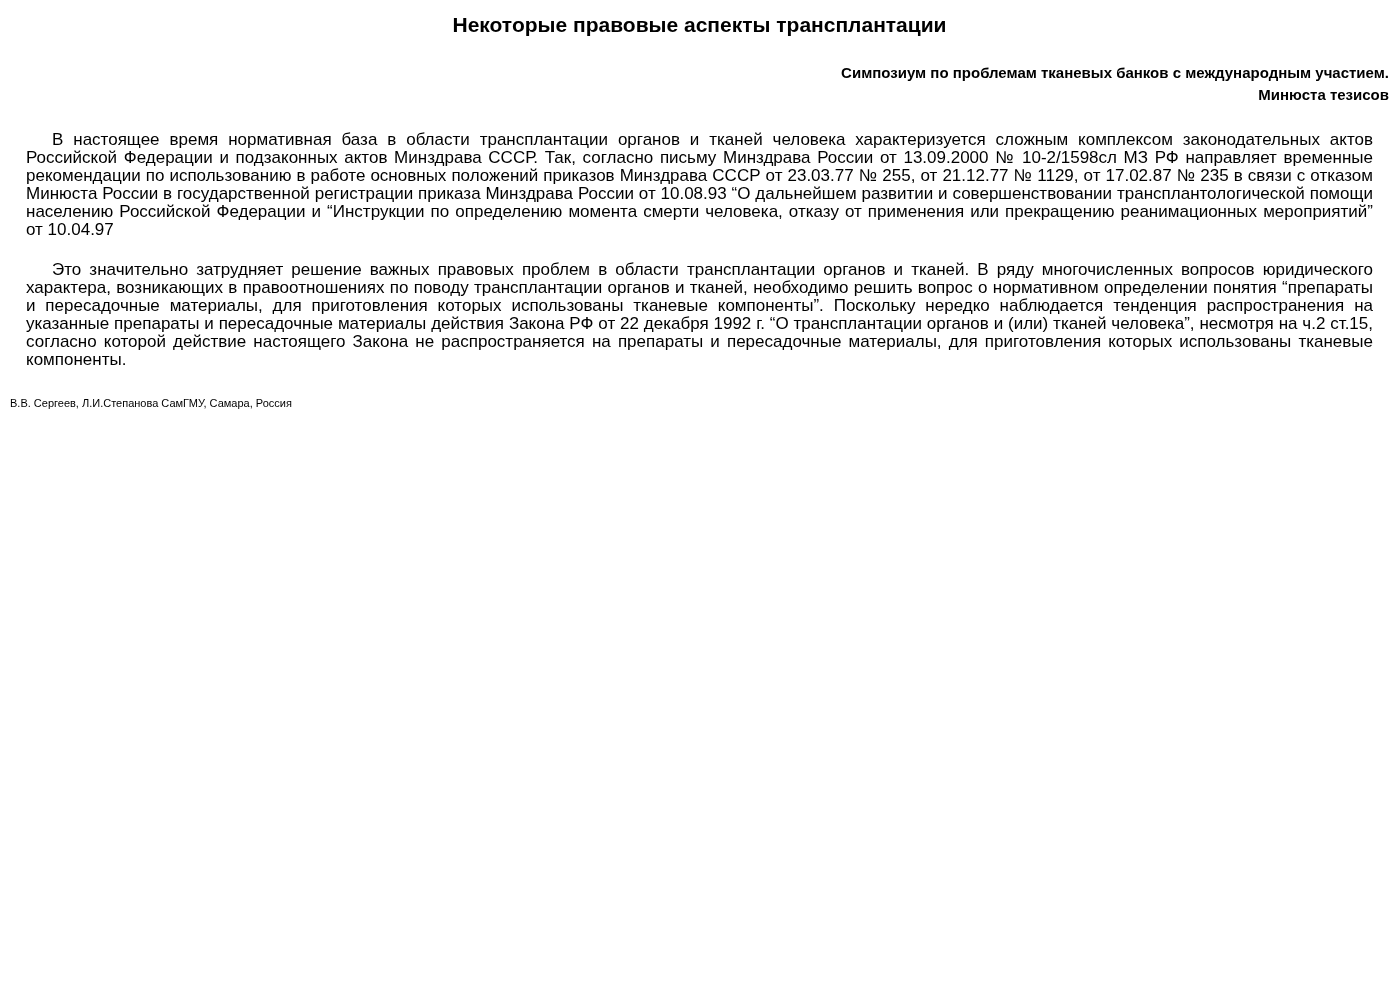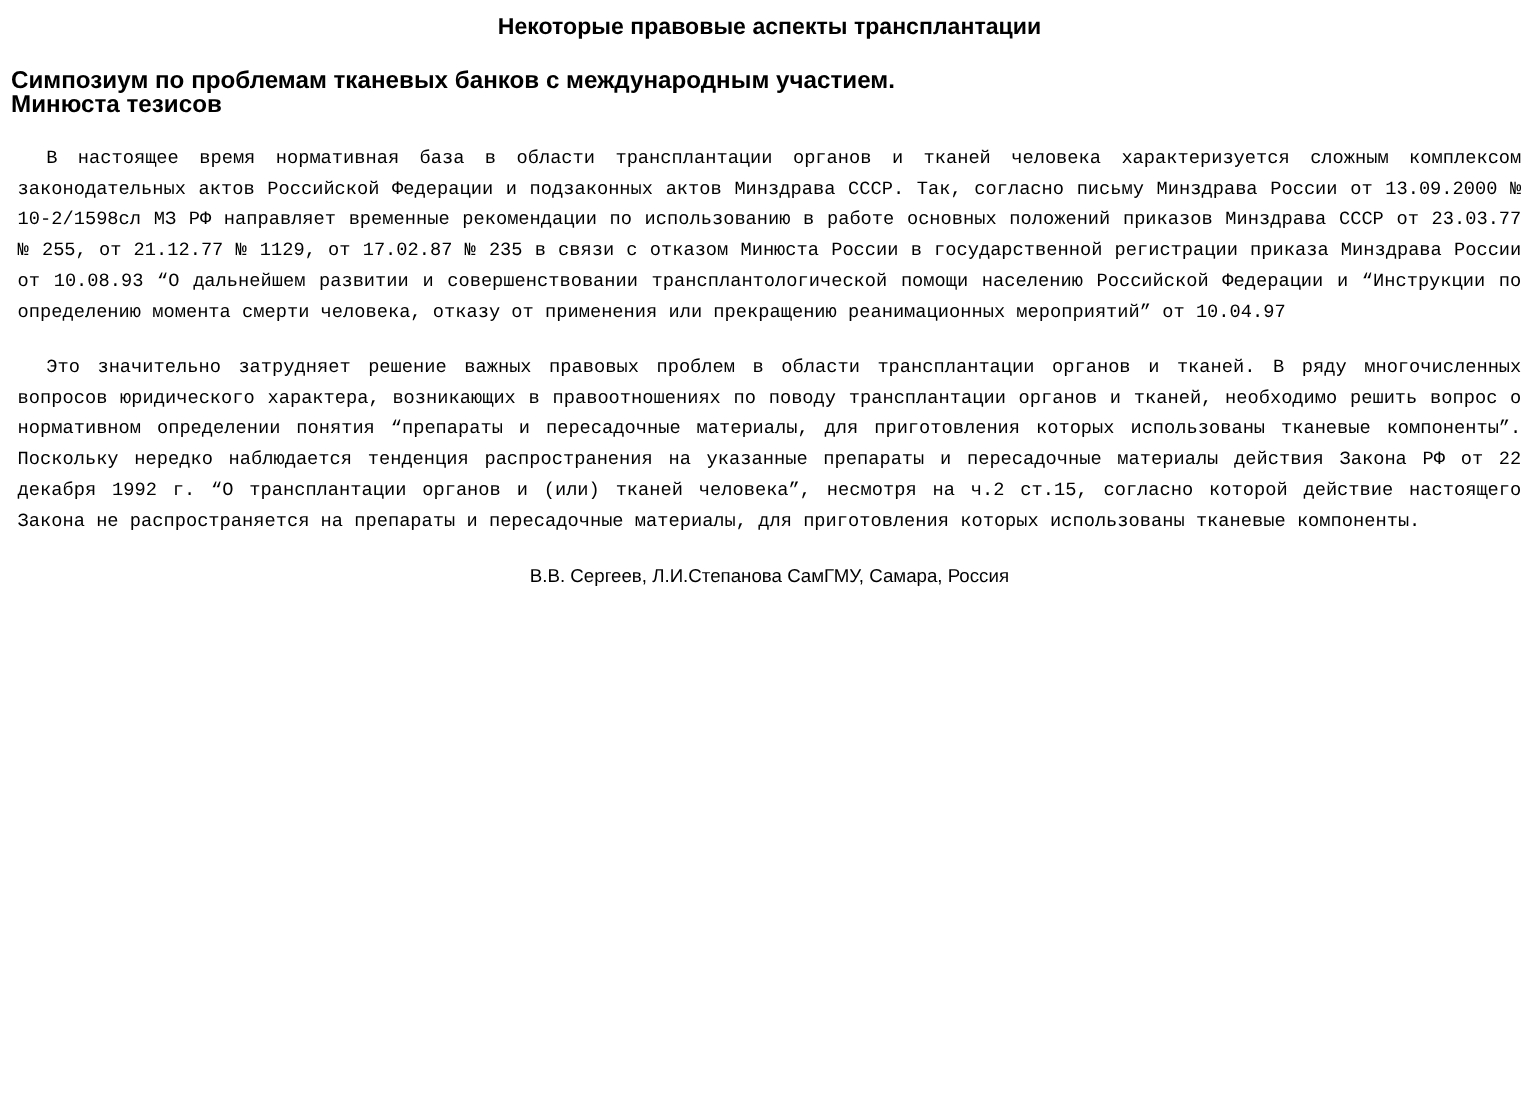--- a/index.html
+++ b/index.html
@@ -20,46 +20,45 @@
   }
   .doc-title {
     margin: 4px 0 0 0;
     text-align: center;
     font-weight: bold;
     font-size: 21px;
     line-height: 26px;
   }
   .doc-subtitle {
     margin-top: 24px;
-    text-align: left;
+    text-align: right;
     font-weight: bold;
-    font-size: 22px;
+    font-size: 15px;
     line-height: 21.5px;
   }
   .doc-subtitle div {
     white-space: nowrap;
   }
   .body-paragraph {
-    margin: 6px;
+    margin: 16px;
     text-align: justify;
     text-indent: 26px;
     font-size: 17px;
-    line-height: 28px;
-    font-family: Liberation Mono, monospace;
+    line-height: 18px;
   }
   .body-paragraph.first {
     margin-top: 26px;
   }
   .body-paragraph.second {
     margin-top: 21.6px;
   }
   .byline {
     margin-top: 24px;
-    text-align: center;
-    font-size: 17px;
+    text-align: left;
+    font-size: 11px;
     line-height: 21.6px;
   }
 </style>
 </head>
 <body>
 
 <div class="page">
 
   <h1 class="doc-title">Некоторые правовые аспекты трансплантации</h1>
 

